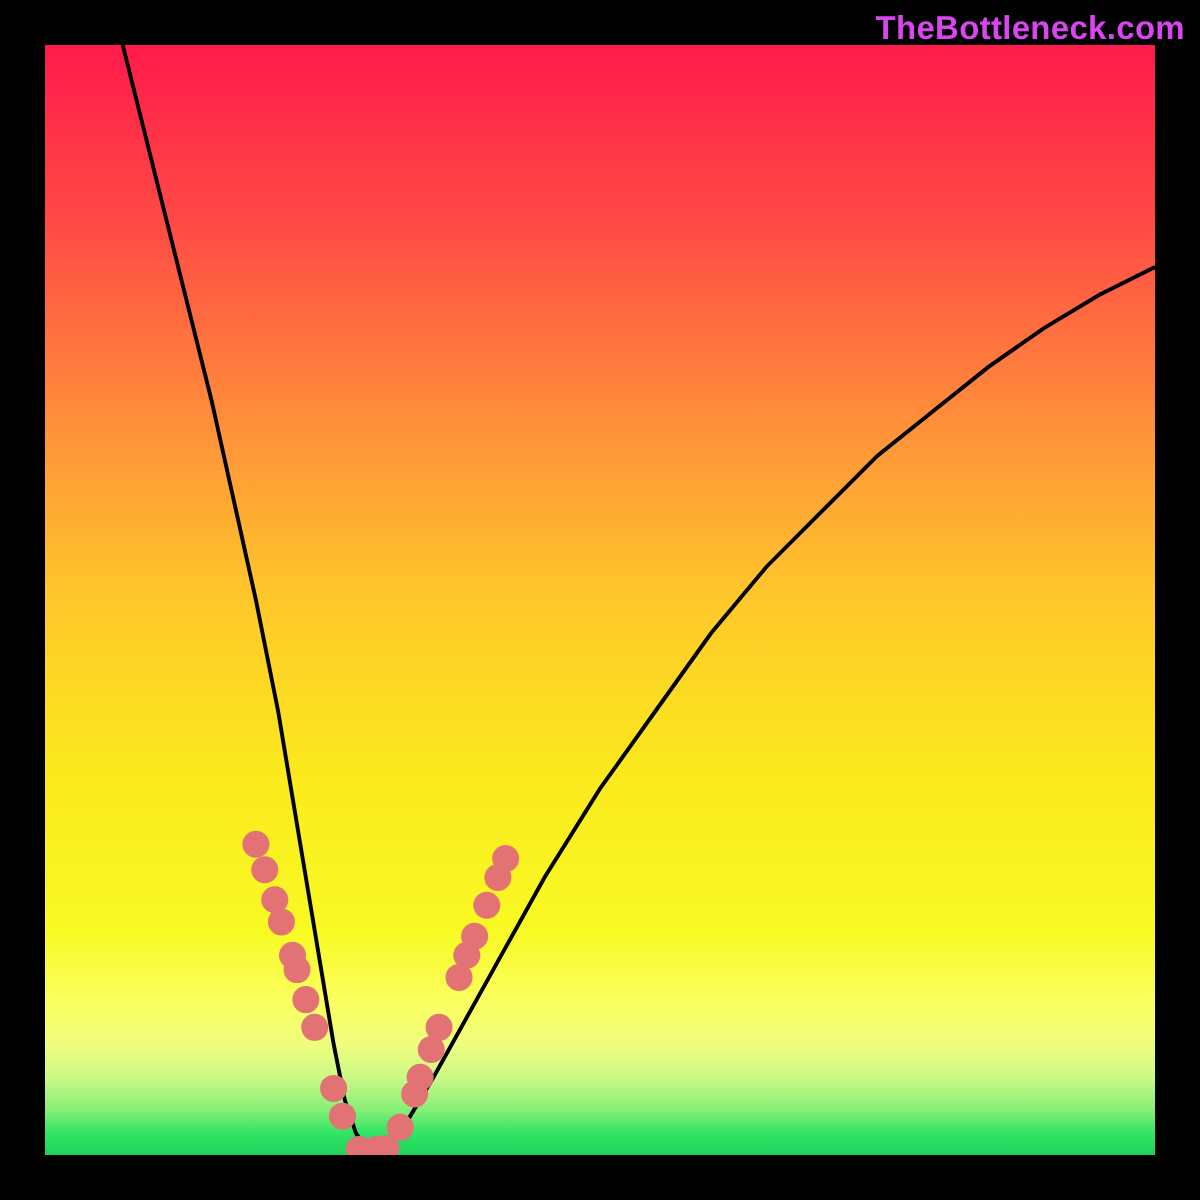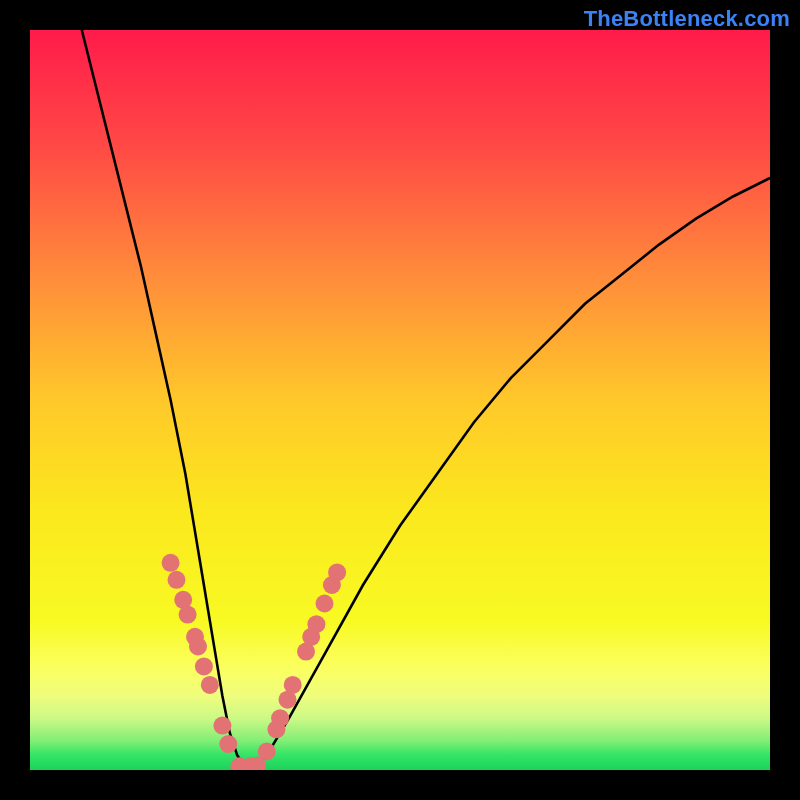--- a/index.html
+++ b/index.html
@@ -30,21 +30,21 @@
       #ccf986 93%,
       #84ee76 96%,
       #32e565 98%,
       #1cd25c 100%
     );
   }
   .watermark {
     position: absolute;
     top: 6px;
     right: 10px;
-    color: #3b82f6;
+    color: #d946ef;
     font-size: 22px;
     font-weight: 600;
     letter-spacing: 0.2px;
     z-index: 5;
   }
   svg.overlay {
     position: absolute;
     left: 30px;
     top: 30px;
     width: 740px;

